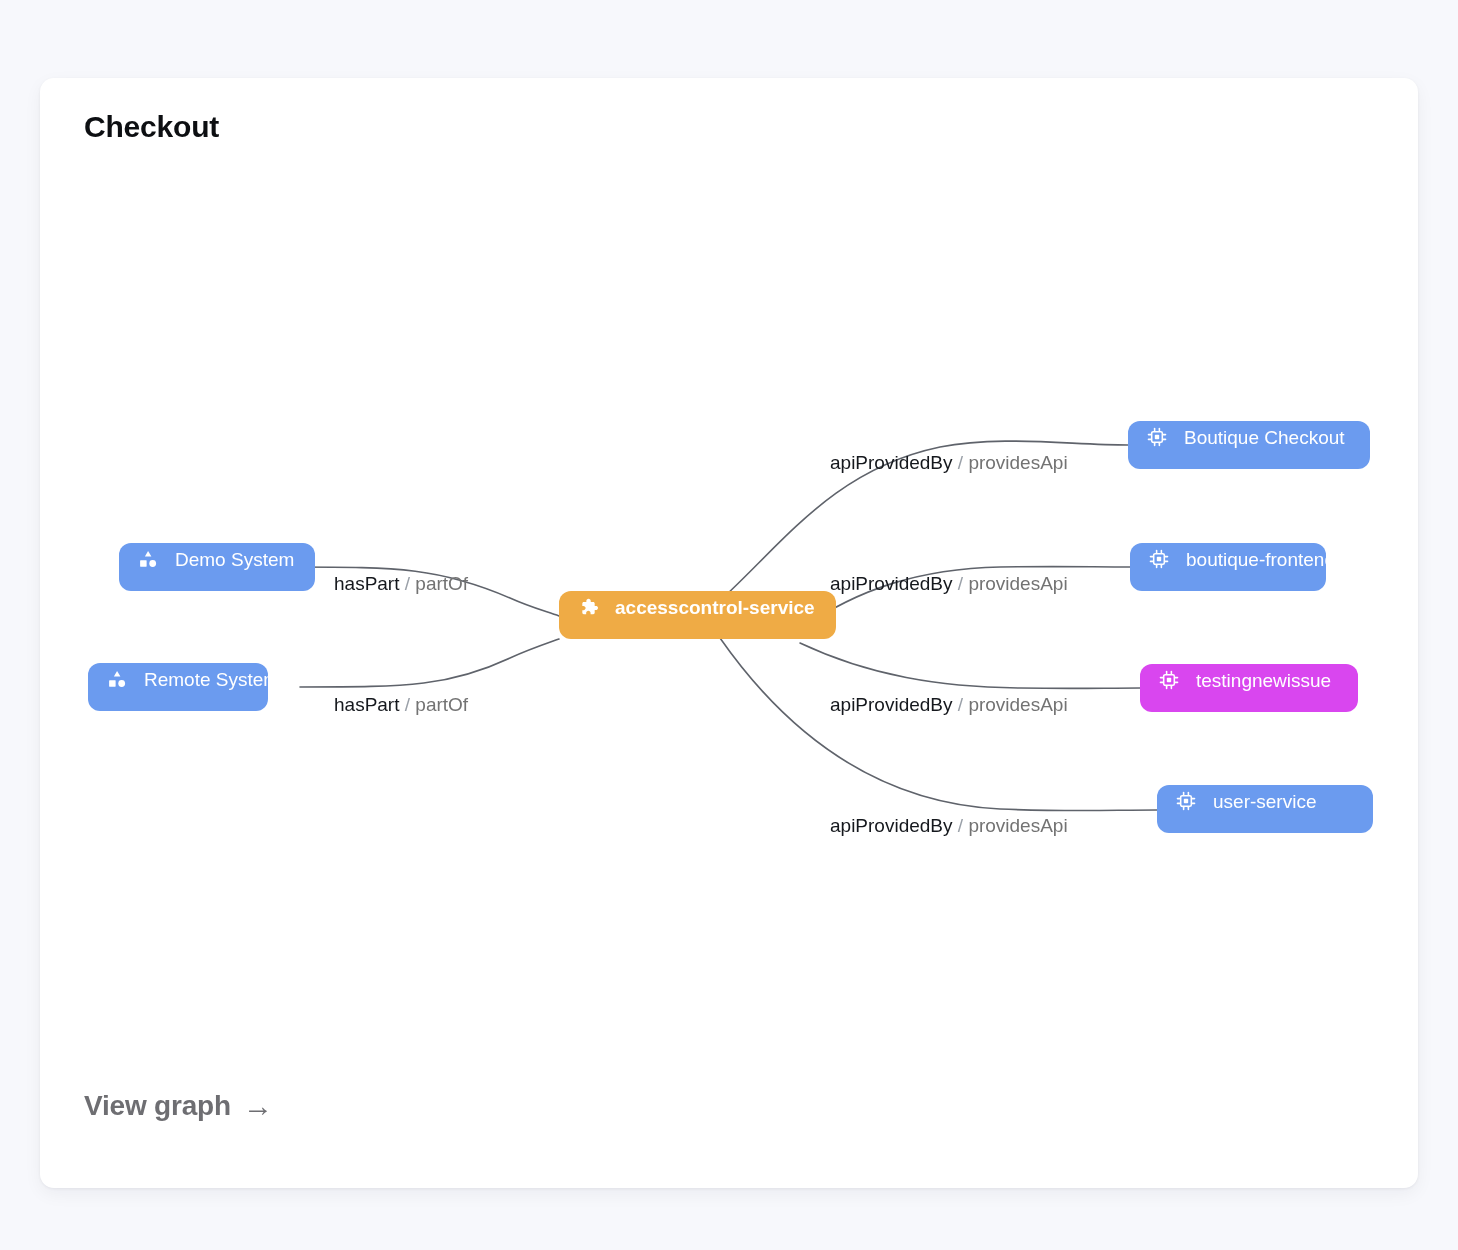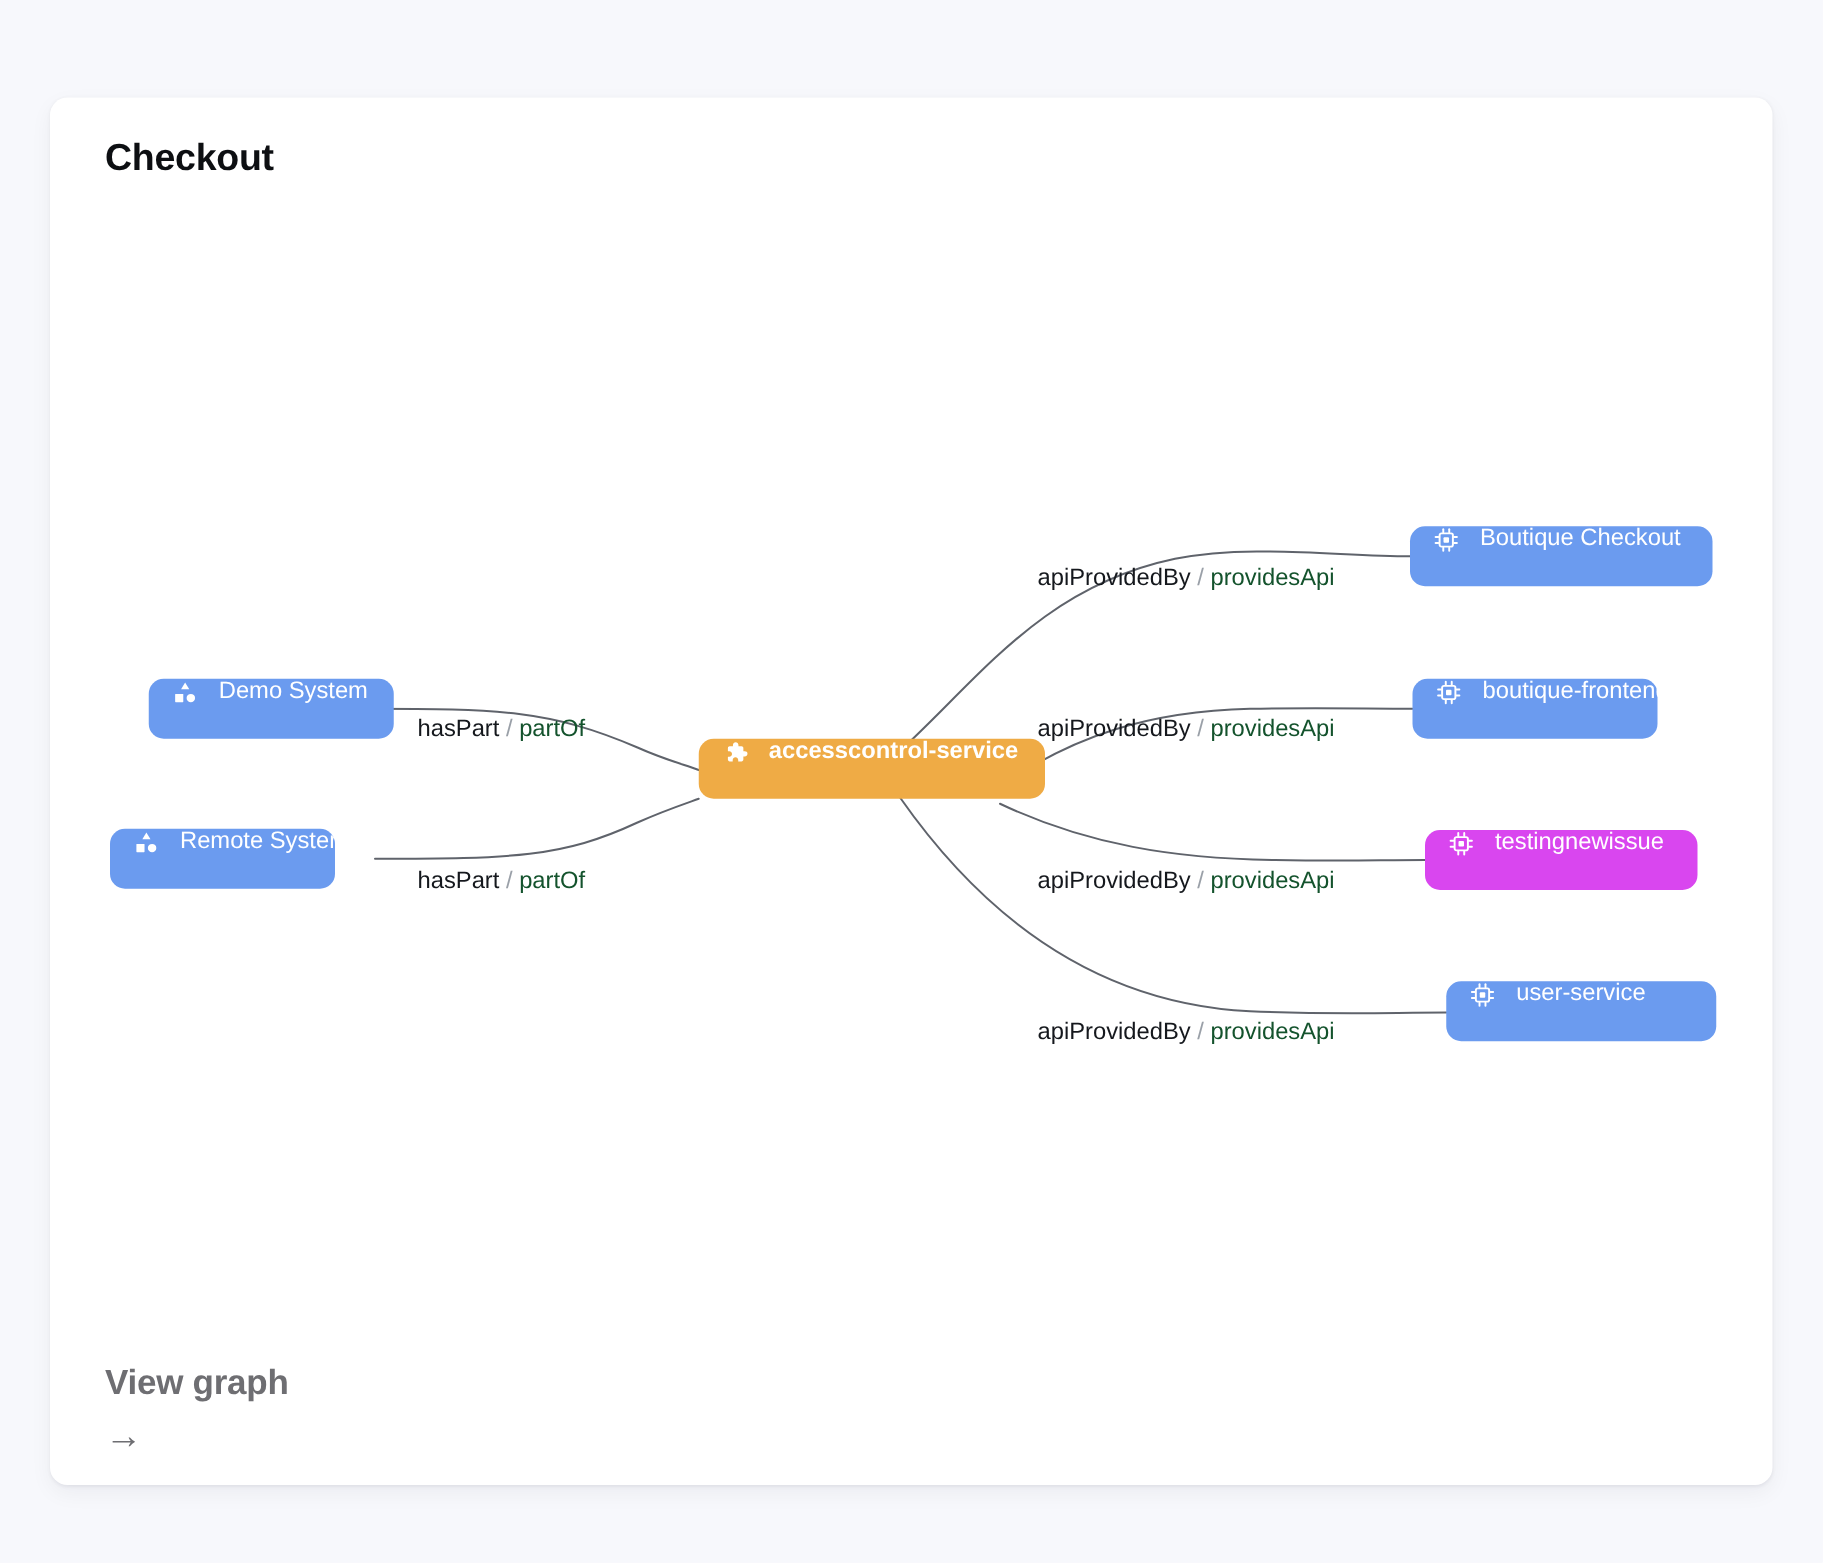--- a/index.html
+++ b/index.html
@@ -50,20 +50,21 @@
     position: absolute;
     left: 0;
     top: 0;
     width: 1378px;
     height: 1110px;
     overflow: visible;
   }
   .node {
     position: absolute;
     display: flex;
+    align-items: center;
     height: 48px;
     border-radius: 12px;
     color: #ffffff;
     box-sizing: border-box;
     padding: 0 22px 16px 18px;
     white-space: nowrap;
     user-select: none;
     cursor: pointer;
   }
   .node.blue { background: #6b9bef; }
@@ -88,34 +89,34 @@
 
   .edge-label {
     position: absolute;
     font-size: 19px;
     white-space: nowrap;
     line-height: 1;
     user-select: none;
   }
   .edge-label .fwd { color: #15181d; }
   .edge-label .sep { color: #9aa0a8; }
-  .edge-label .rev { color: #14532d; }
+  .edge-label .rev { color: #737373; }
 
   .view-graph {
     position: absolute;
     left: 44px;
     top: 1012px;
     font-size: 28px;
     font-weight: bold;
     color: #6e6e72;
     display: inline-flex;
+    align-items: center;
     gap: 12px;
     cursor: pointer;
     letter-spacing: -0.2px;
-    flex-direction: column;
   }
   .view-graph .arrow {
     display: inline-block;
     font-size: 30px;
     line-height: 1;
     font-weight: normal;
   }
 </style>
 </head>
 <body>

